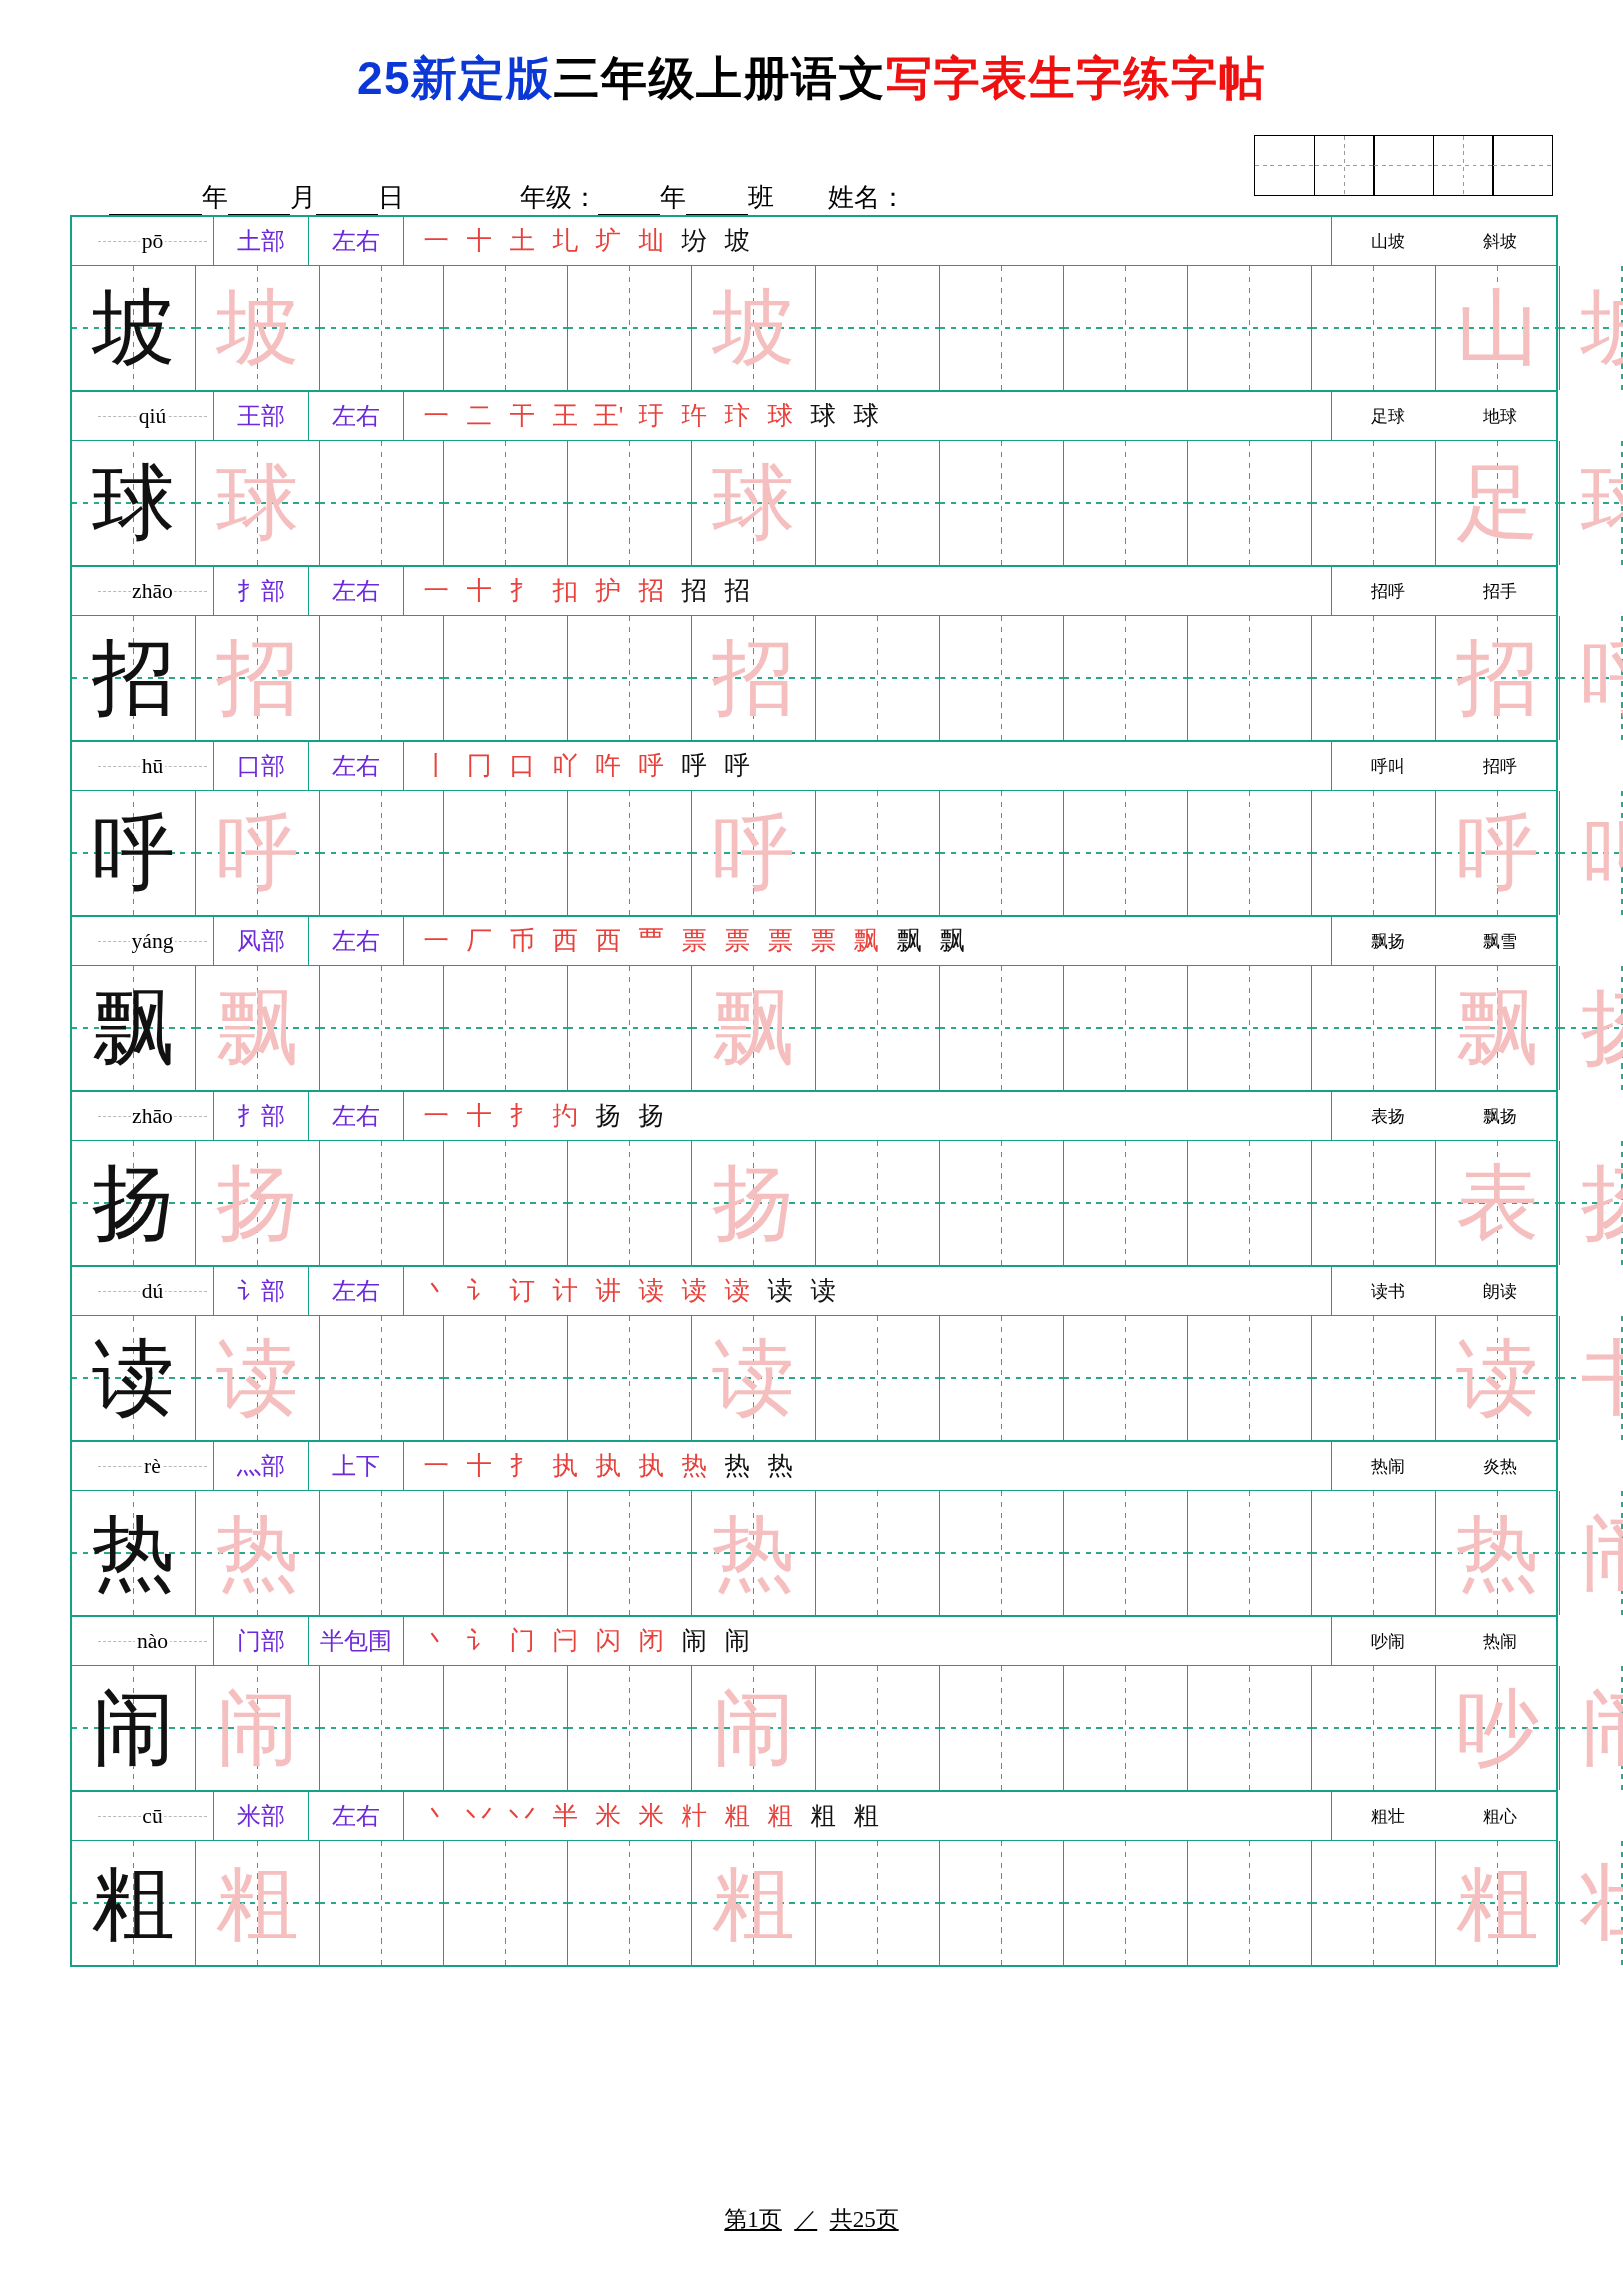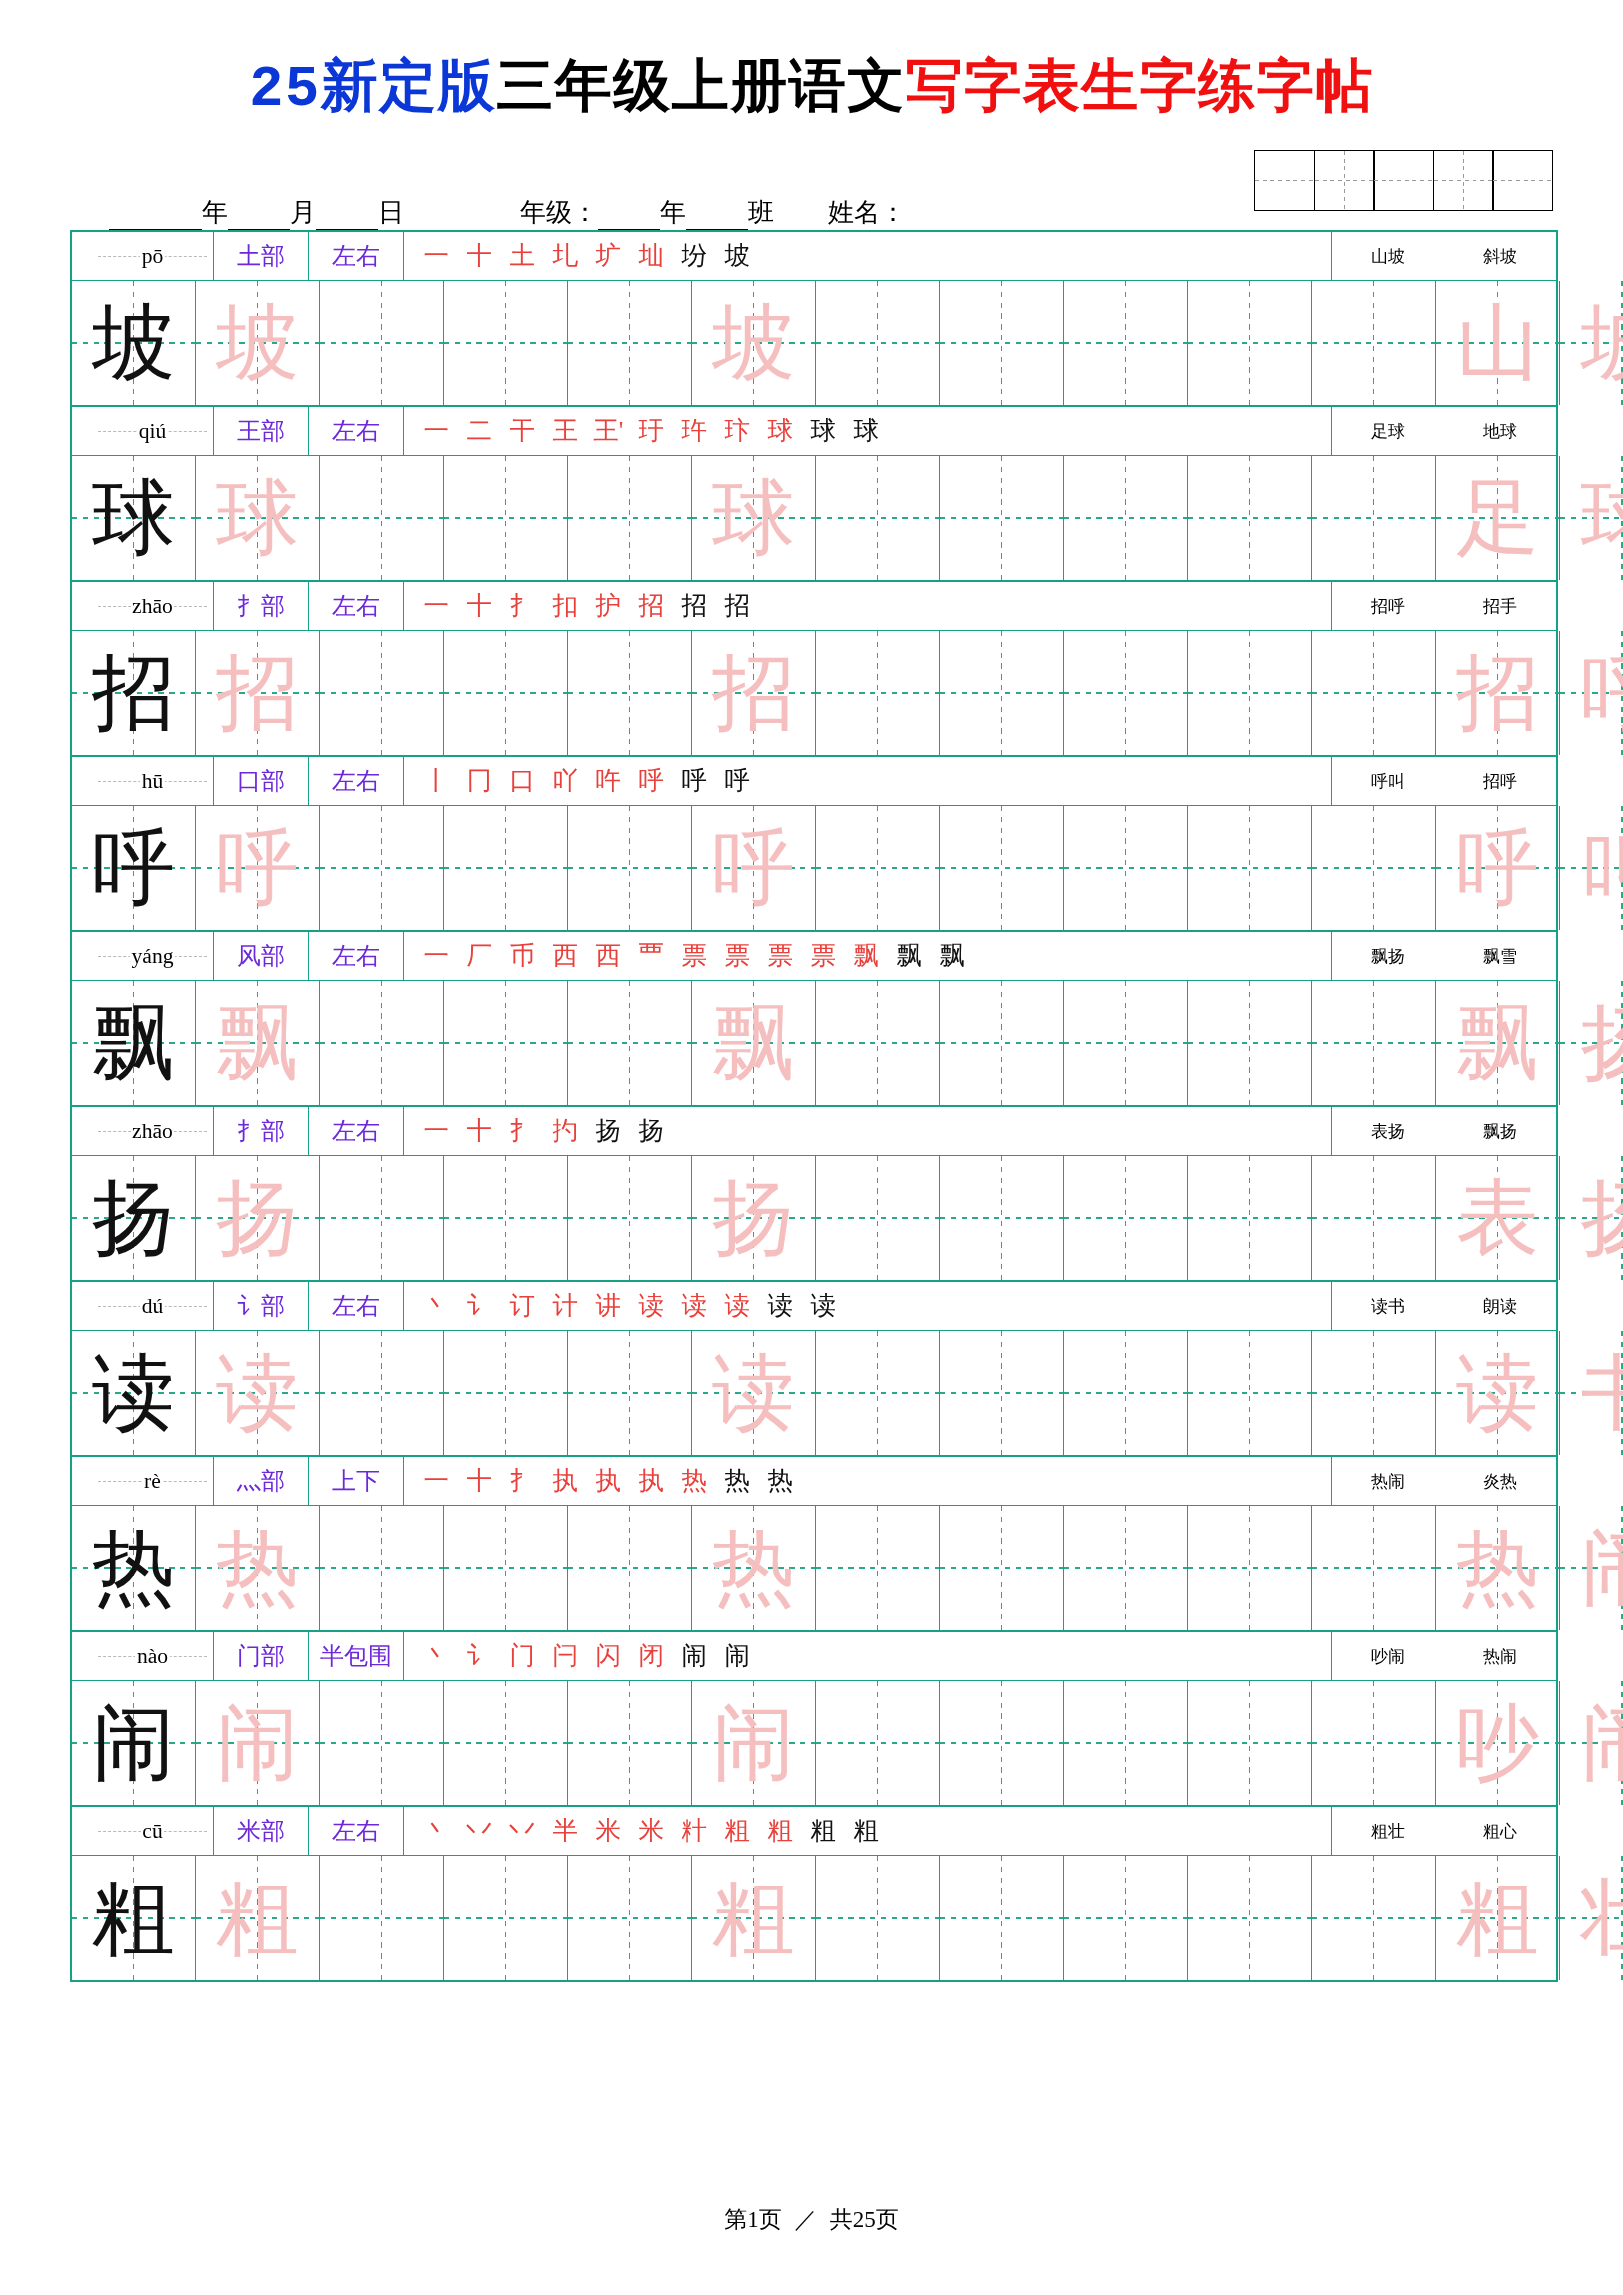--- a/index.html
+++ b/index.html
@@ -17,23 +17,23 @@
     width: 1623px;
     height: 2295px;
     box-sizing: border-box;
     padding: 31px 70px 0 70px;
     position: relative;
   }
 
   
   .title {
     text-align: center;
-    font-family: Liberation Mono, monospace;
+    font-family: Liberation Sans, sans-serif;
     font-weight: bold;
-    font-size: 57px;
+    font-size: 46px;
     letter-spacing: 1.5px;
     white-space: nowrap;
     margin-top: 17px;
     margin-bottom: 20px;
   }
   .title .blue { color: #0a37d6; }
   .title .black { color: #000000; }
   .title .red { color: #f01010; }
 
   
@@ -198,20 +198,21 @@
   
   .footer {
     position: absolute;
     left: 0;
     right: 0;
     bottom: 60px;
     text-align: center;
     font-family: "Liberation Serif", serif;
     font-size: 23px;
     color: #000;
+    text-decoration: underline;
   }
   .footer .sep { margin: 0 12.4px; }
 </style>
 </head>
 <body>
 
 <div class="page">
 
   <div class="title">
     <span class="blue">25新定版</span><span class="black">三年级上册语文</span><span class="red">写字表生字练字帖</span>

